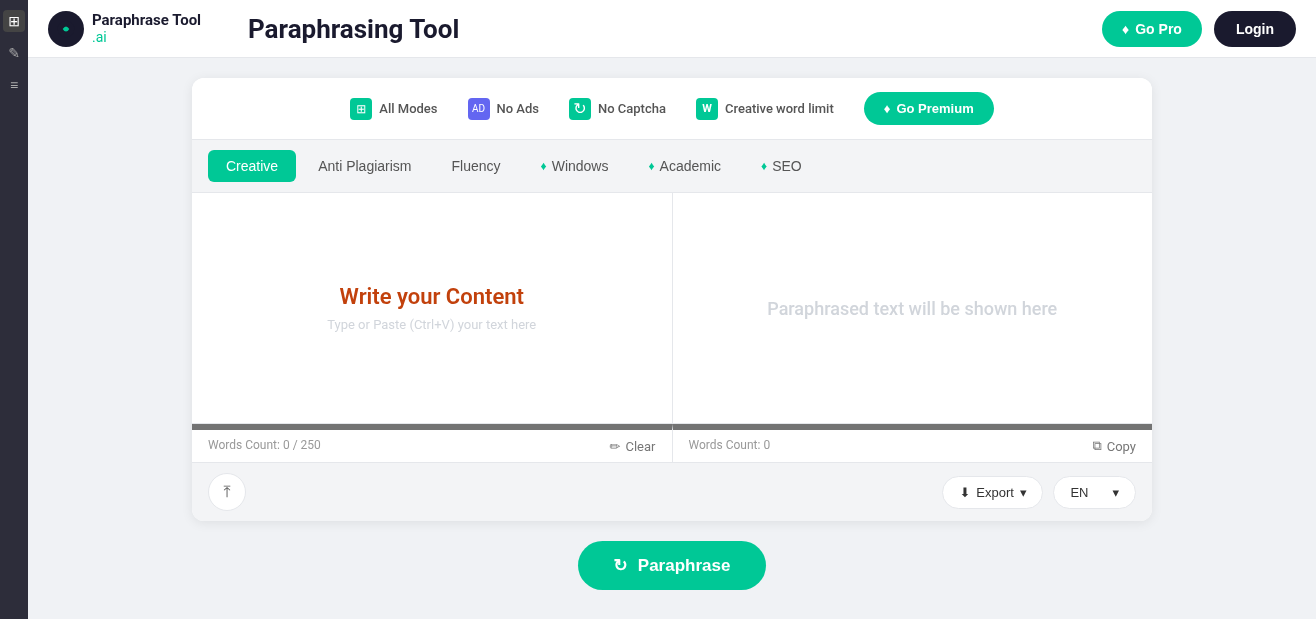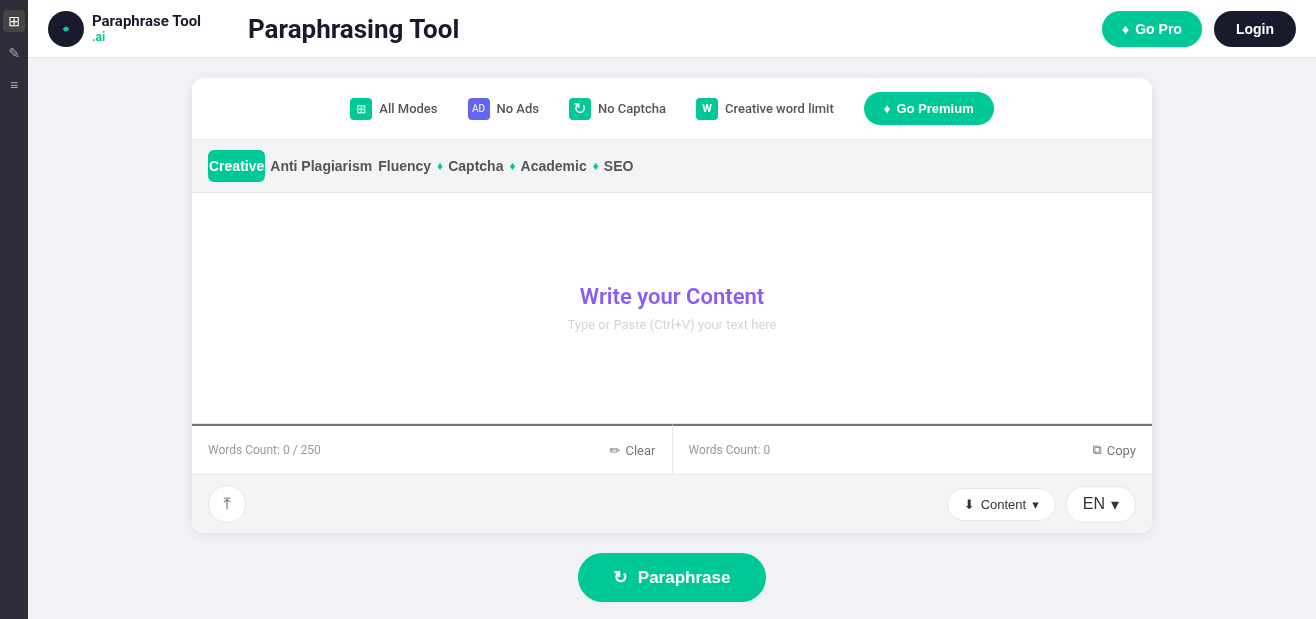--- a/index.html
+++ b/index.html
@@ -78,23 +78,23 @@
       display: flex;
       flex-direction: column;
     }
     .logo-title {
       font-size: 15px;
       font-weight: 700;
       color: #1a1a2e;
       line-height: 1.1;
     }
     .logo-subtitle {
-      font-size: 12px;
+      font-size: 14px;
       color: #00c896;
-      font-weight: 700;
+      font-weight: 400;
     }
     .header-center {
       flex: 1;
       text-align: left;
     }
     .header-center h1 {
       font-size: 26px;
       font-weight: 700;
       color: #1a1a2e;
     }
@@ -201,24 +201,24 @@
     
     .modes-bar {
       display: flex;
       align-items: center;
       padding: 10px 16px;
       background: #f3f4f6;
       gap: 4px;
       border-bottom: 1px solid #e5e7eb;
     }
     .mode-tab {
-      padding: 8px 1px;
+      padding: 8px 18px;
       border-radius: 6px;
       font-size: 14px;
-      font-weight: 700;
+      font-weight: 400;
       cursor: pointer;
       border: none;
       background: transparent;
       color: #555;
       display: flex;
       align-items: center;
       gap: 5px;
       justify-content: flex-end;
     }
     .mode-tab.active {
@@ -258,42 +258,41 @@
       position: absolute;
       top: 50%;
       left: 50%;
       transform: translate(-50%, -50%);
       text-align: center;
       pointer-events: none;
     }
     .placeholder-title {
       font-size: 22px;
       font-weight: 600;
-      color: #8b5cf6;
+      color: #c2410c;
       margin-bottom: 8px;
     }
     .placeholder-sub {
       font-size: 13px;
       color: #d1d5db;
     }
     .output-placeholder {
       font-size: 18px;
       color: #d1d5db;
       font-weight: 500;
       line-height: 1.5;
       text-align: center;
     }
 
     
     .panel-footer {
       display: flex;
-      align-items: center;
       justify-content: space-between;
-      padding: 16px 16px;
-      border-top: 2px solid #737373;
+      padding: 8px 16px;
+      border-top: 6px solid #737373;
       background: white;
     }
     .word-count {
       font-size: 12px;
       color: #999;
     }
     .panel-footer-right {
       display: flex;
       align-items: center;
       gap: 5px;
@@ -340,26 +339,26 @@
       display: flex;
       align-items: center;
       gap: 6px;
       color: #333;
     }
     .lang-btn {
       background: white;
       border: 1px solid #e5e7eb;
       border-radius: 24px;
       padding: 8px 16px;
-      font-size: 16px;
+      font-size: 13px;
       font-weight: 500;
       cursor: pointer;
       display: flex;
       align-items: center;
-      gap: 6px;
+      gap: 24px;
       color: #333;
       justify-content: space-between;
     }
 
     
     .paraphrase-section {
       margin-top: 20px;
     }
     .btn-paraphrase {
       background: #00c896;
@@ -474,21 +473,21 @@
         <span>Creative</span>
       </button>
       <button class="mode-tab">
         <span>Anti Plagiarism</span>
       </button>
       <button class="mode-tab">
         <span>Fluency</span>
       </button>
       <button class="mode-tab">
         <span class="diamond-icon">♦</span>
-        <span>Captcha</span>
+        <span>Windows</span>
       </button>
       <button class="mode-tab">
         <span class="diamond-icon">♦</span>
         <span>Academic</span>
       </button>
       <button class="mode-tab">
         <span class="diamond-icon">♦</span>
         <span>SEO</span>
       </button>
     </div>
@@ -496,20 +495,25 @@
     <div class="text-panels">
 
       <div class="text-panel">
         <textarea style="color: transparent; background: white;"></textarea>
         <div class="text-panel-placeholder">
           <div class="placeholder-title">Write your Content</div>
           <div class="placeholder-sub">Type or Paste (Ctrl+V) your text here</div>
         </div>
       </div>
 
+      <div class="text-panel">
+        <div style="height: 100%; display: flex; align-items: center; justify-content: center; padding: 20px;">
+          <div class="output-placeholder">Paraphrased text will be shown here</div>
+        </div>
+      </div>
     </div>
 
     <div style="display: flex; border-top: 1px solid #e5e7eb;">
       <div class="panel-footer" style="flex:1; border-right: 1px solid #e5e7eb;">
         <span class="word-count">Words Count: 0 / 250</span>
         <div class="panel-footer-right">
           <span>✏</span>
           <span>Clear</span>
         </div>
       </div>
@@ -522,21 +526,21 @@
       </div>
     </div>
 
     <div class="bottom-bar">
       <button class="upload-btn">
         <span>⤒</span>
       </button>
       <div class="bottom-right">
         <button class="export-btn">
           <span>⬇</span>
-          <span>Content</span>
+          <span>Export</span>
           <span>▾</span>
         </button>
         <button class="lang-btn">
           <span>EN</span>
           <span>▾</span>
         </button>
       </div>
     </div>
 
   </div>

